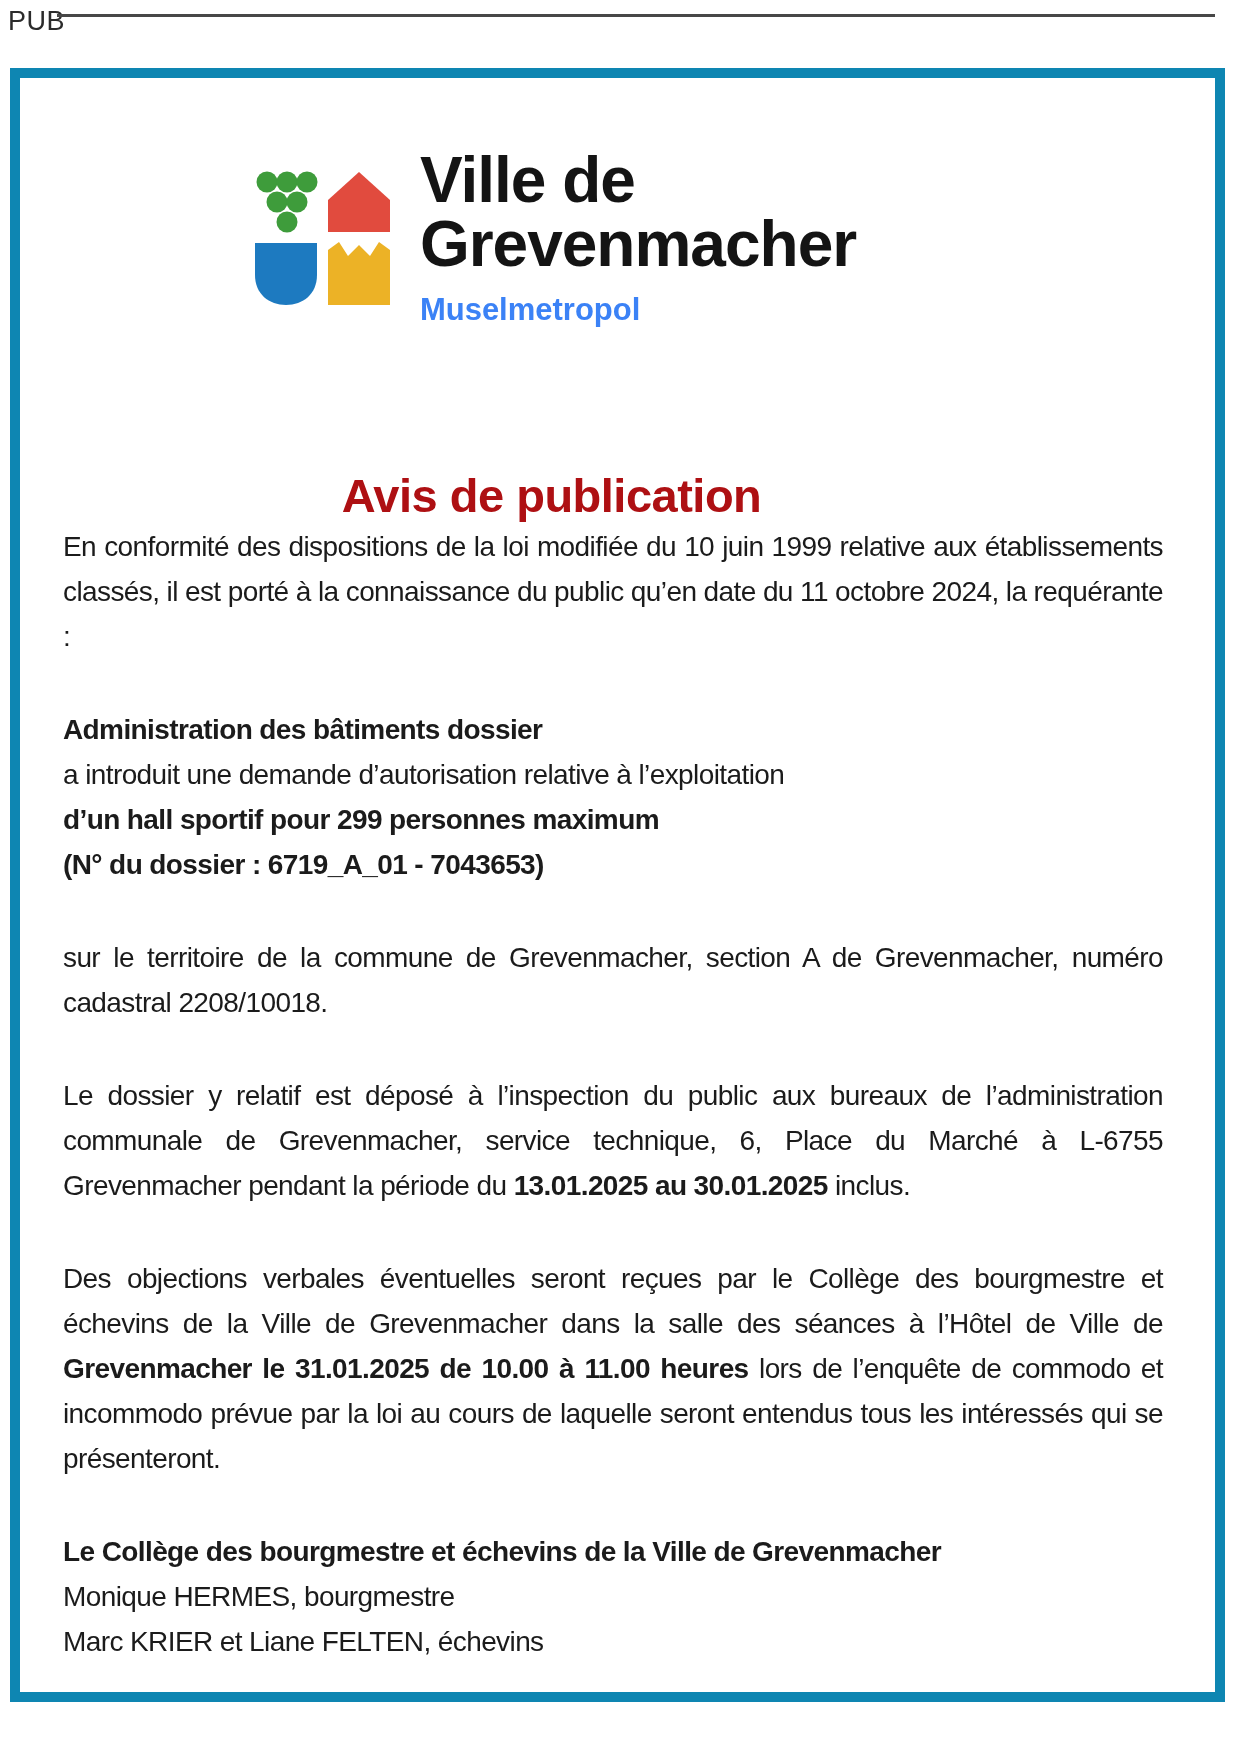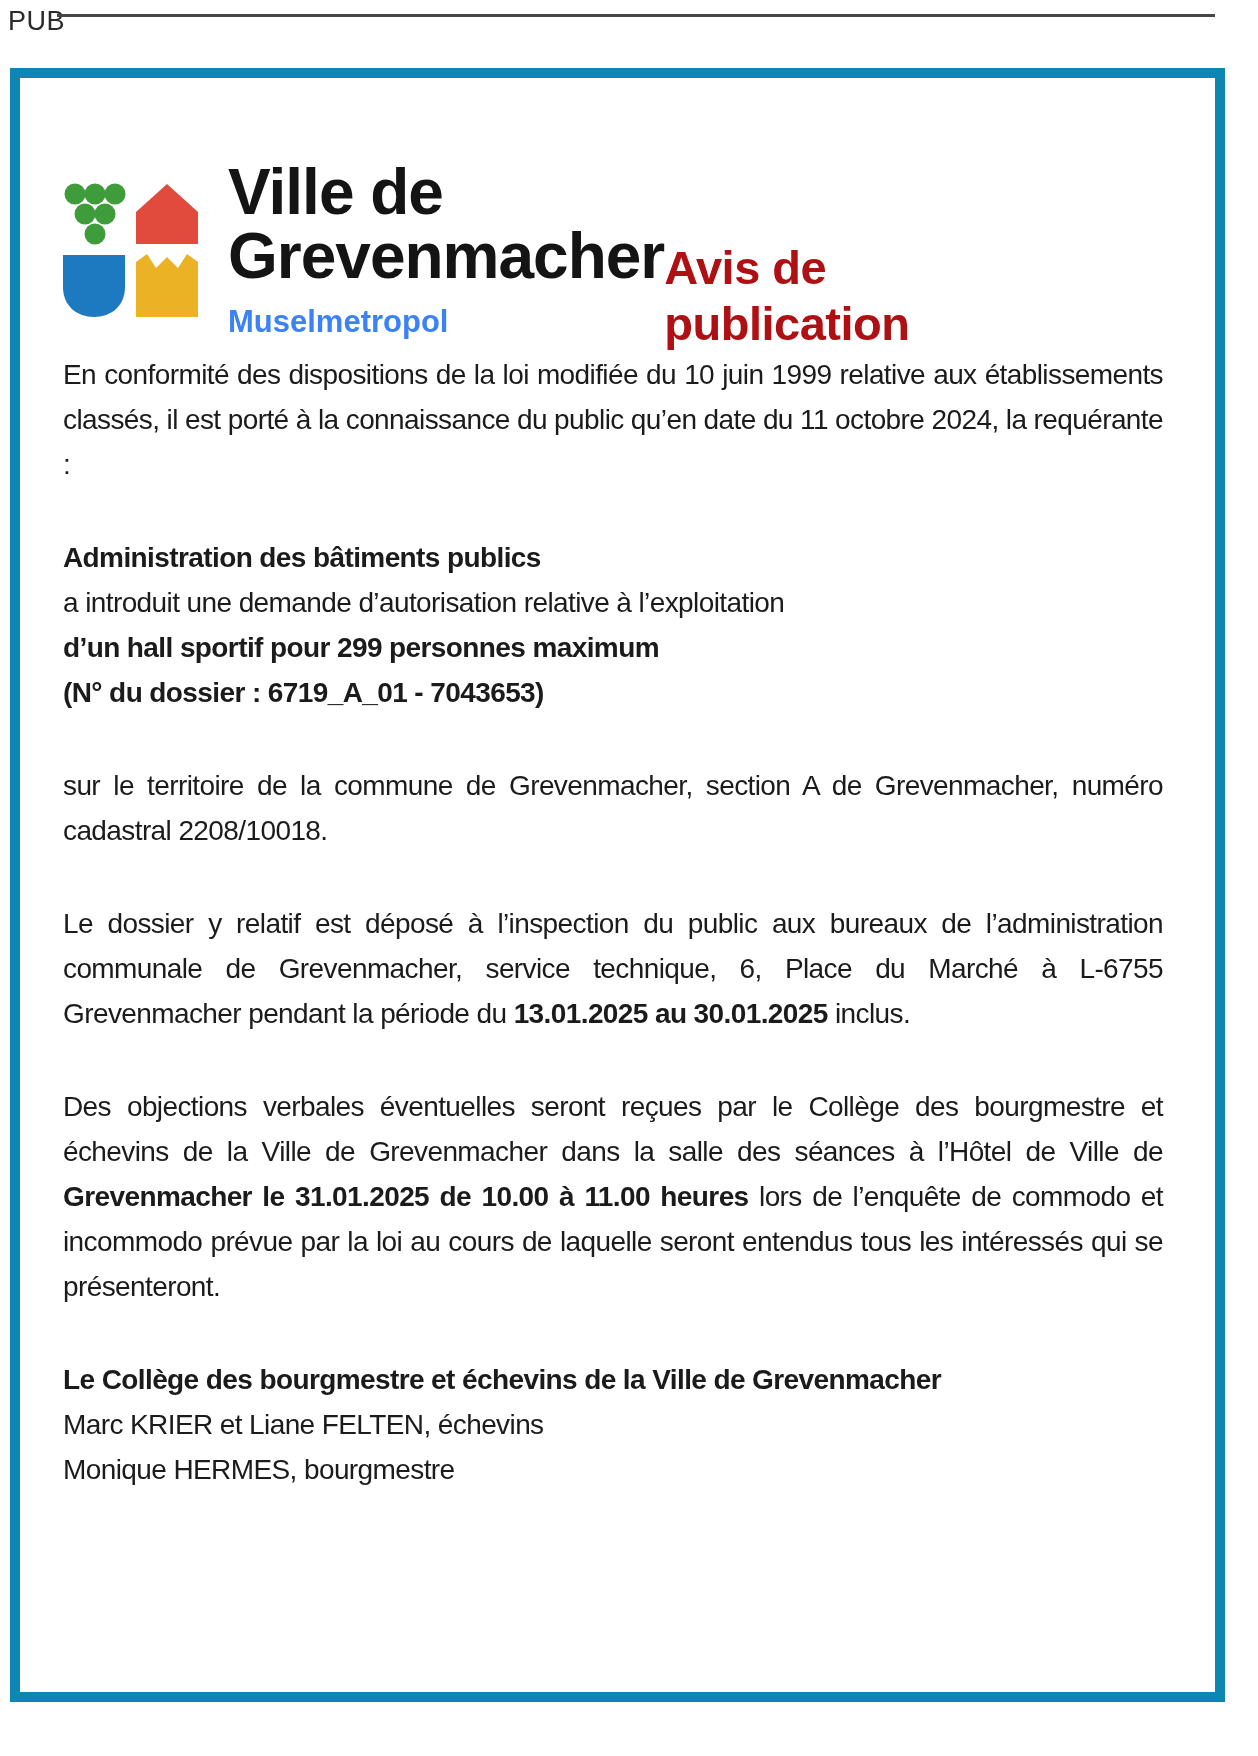--- a/index.html
+++ b/index.html
@@ -22,21 +22,21 @@
 
   .notice-box {
     position:absolute; left:10px; top:68px;
     width:1215px; height:1634px;
     box-sizing:border-box;
     border:10px solid #0e86b2;
     background:#ffffff;
   }
   .content { padding:70px 52px 0 43px; }
 
-  .header { display:flex; flex-direction:row; align-items:center; padding-right:115px; }
+  .header { display:flex; flex-direction:column; align-items:center; padding-right:115px;gap:48px; }
   .logo { display:flex; gap:30px; }
   .emblem { width:135px; height:135px; margin-top:22px; flex:0 0 auto; }
   .logo-text { display:flex; flex-direction:column; }
   .logo-title {
     font-size:64px; font-weight:bold; line-height:64px;
     color:#141414; letter-spacing:-1px;
   }
   .logo-subtitle {
     font-size:31px; font-weight:bold; margin-top:16px;
     color:#3b82f6;
@@ -89,33 +89,33 @@
             <div class="logo-title">Grevenmacher</div>
             <div class="logo-subtitle">Muselmetropol</div>
           </div>
         </div>
         <h1 class="title">Avis de publication</h1>
       </div>
 
       <p class="para justify intro">En conformité des dispositions de la loi modifiée du 10 juin 1999 relative aux établissements classés, il est porté à la connaissance du public qu’en date du 11 octobre 2024, la requérante :</p>
 
       <div class="para">
-        <div class="b">Administration des bâtiments publics</div>
+        <div class="b">Administration des bâtiments dossier</div>
         <div>a introduit une demande d’autorisation relative à l’exploitation</div>
         <div class="b">d’un hall sportif pour 299 personnes maximum</div>
         <div class="b">(N° du dossier : 6719_A_01 - 7043653)</div>
       </div>
 
       <p class="para justify">sur le territoire de la commune de Grevenmacher, section A de Grevenmacher, numéro cadastral 2208/10018.</p>
 
       <p class="para justify"><span>Le dossier y relatif est déposé à l’inspection du public aux bureaux de l’administration communale de Grevenmacher, service technique, 6, Place du Marché à L-6755 Grevenmacher pendant la période du </span><strong>13.01.2025 au 30.01.2025</strong><span> inclus.</span></p>
 
       <p class="para justify"><span>Des objections verbales éventuelles seront reçues par le Collège des bourgmestre et échevins de la Ville de Grevenmacher dans la salle des séances à l’Hôtel de Ville de </span><strong>Grevenmacher le 31.01.2025 de 10.00 à 11.00 heures</strong><span> lors de l’enquête de commodo et incommodo prévue par la loi au cours de laquelle seront entendus tous les intéressés qui se présenteront.</span></p>
 
       <div class="para signature">
         <div class="b">Le Collège des bourgmestre et échevins de la Ville de Grevenmacher</div>
+        <div>Monique HERMES, bourgmestre</div>
         <div>Marc KRIER et Liane FELTEN, échevins</div>
-        <div>Monique HERMES, bourgmestre</div>
       </div>
 
     </div>
   </div>
 </div>
 
 </body></html>

